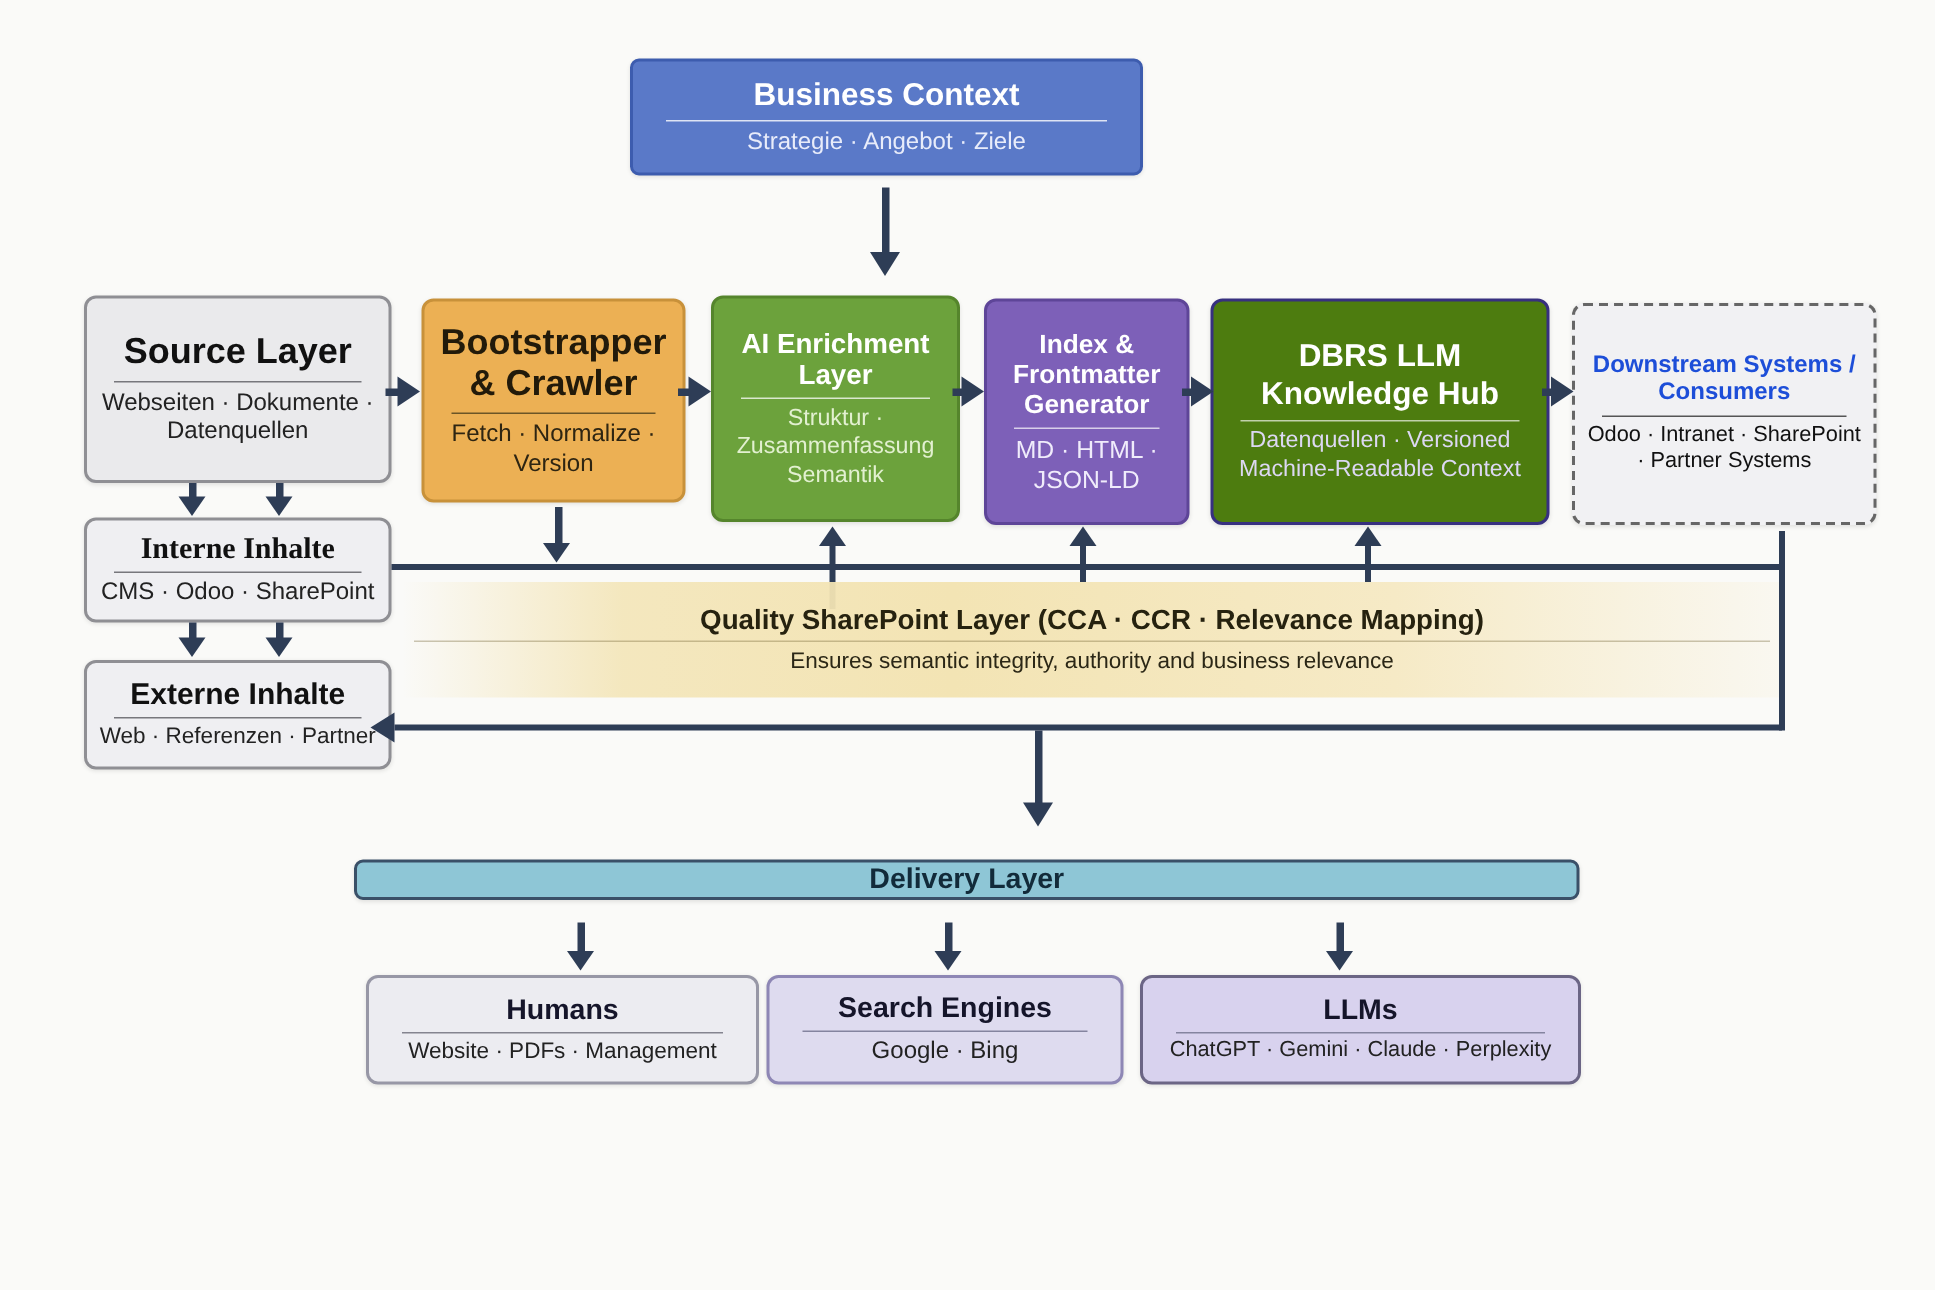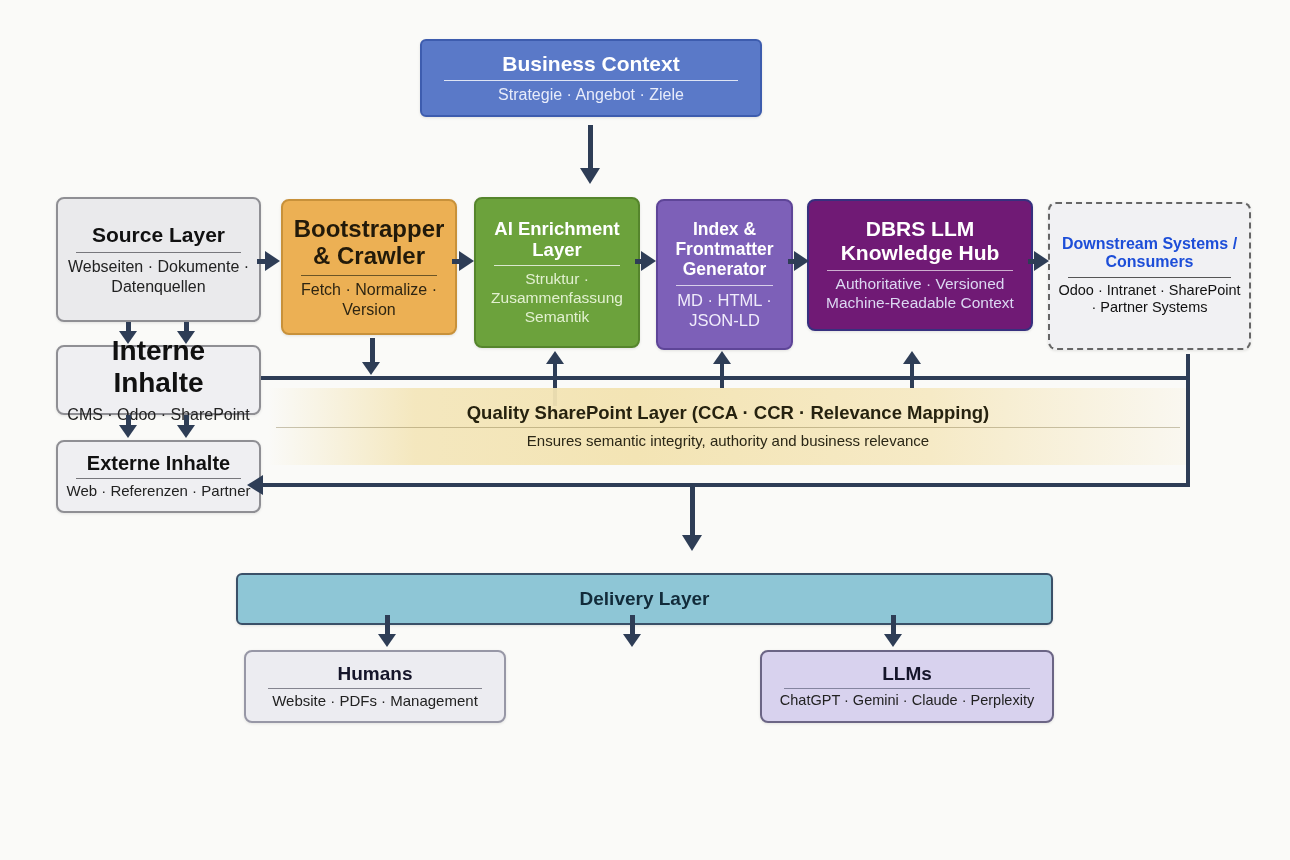--- a/index.html
+++ b/index.html
@@ -17,66 +17,66 @@
   .node .title{font-weight:bold;line-height:1.15;}
   .node .divider{align-self:stretch;height:1px;margin:5px 10px 4px 10px;}
   .node .subtitle{line-height:1.22;}
   
   #business{left:420px;top:39px;width:342px;height:78px;background:#5a79c8;border:2px solid #3d5cae;border-radius:6px;color:#fff;}
   #business .title{font-size:21px;}
   #business .divider{background:rgba(255,255,255,0.8);margin:4px 14px;}
   #business .subtitle{color:#e8ecfa;font-size:16px;}
 
   #source{left:56px;top:197px;width:205px;height:125px;background:#eaeaec;border:2px solid #8f8f94;}
-  #source .title{font-size:21px;color:#111;}
+  #source .title{font-size:24px;color:#111;}
   #source .divider{background:#77777c;}
   #source .subtitle{font-size:16px;color:#222;}
 
   #bootstrap{left:281px;top:199px;width:176px;height:136px;background:#ecb054;border:2px solid #c8913a;}
   #bootstrap .title{font-size:24px;color:#221a0a;}
   #bootstrap .divider{background:#6b5526;}
   #bootstrap .subtitle{font-size:16px;color:#2e2512;}
 
   #ai{left:474px;top:197px;width:166px;height:151px;background:#6ca23c;border:2px solid #55852c;color:#fff;}
   #ai .title{font-size:18.5px;}
   #ai .divider{background:rgba(255,255,255,0.75);}
   #ai .subtitle{font-size:15.5px;color:#e2f0d0;}
 
   #indexgen{left:656px;top:199px;width:137px;height:151px;background:#7d60b8;border:2px solid #5e4598;color:#fff;}
   #indexgen .title{font-size:17.5px;}
   #indexgen .divider{background:rgba(255,255,255,0.7);}
   #indexgen .subtitle{font-size:16.5px;color:#f0ecfb;}
 
-  #dbrs{left:807px;top:199px;width:226px;height:132px;background:#701a75;border:2px solid #37307f;color:#fff;}
+  #dbrs{left:807px;top:199px;width:226px;height:151px;background:#4d7c0f;border:2px solid #37307f;color:#fff;}
   #dbrs .title{font-size:21px;}
   #dbrs .divider{background:rgba(255,255,255,0.65);}
   #dbrs .subtitle{font-size:15.5px;color:#dcd8f2;}
 
   #downstream{left:1048px;top:202px;width:203px;height:148px;background:#f1f1f3;border:2px dashed #666;}
   #downstream .title{font-size:16px;color:#1d4ed8;}
   #downstream .divider{background:#555;}
   #downstream .subtitle{font-size:14.5px;color:#111;}
 
   #interne{left:56px;top:345px;width:205px;height:70px;background:#efeff2;border:2px solid #8f8f94;}
-  #interne .title{font-size:28px;color:#111;}
+  #interne .title{font-size:20px;color:#111;font-family:Liberation Serif, serif;}
   #interne .divider{background:#77777c;margin:3px 10px;}
   #interne .subtitle{font-size:16px;color:#222;}
 
   #externe{left:56px;top:440px;width:205px;height:73px;background:#efeff2;border:2px solid #8f8f94;}
   #externe .title{font-size:20px;color:#111;}
   #externe .divider{background:#77777c;margin:3px 10px;}
   #externe .subtitle{font-size:15px;color:#222;}
 
   #qm{left:268px;top:388px;width:920px;height:77px;border-radius:2px;box-shadow:none;
       background:linear-gradient(to right, rgba(243,228,180,0) 0%, rgba(243,228,180,0.85) 16%, #f3e4b4 40%, #f6eac6 72%, rgba(246,234,198,0.15) 100%);}
   #qm .title{font-size:18.5px;color:#26220f;}
   #qm .divider{background:rgba(110,95,45,0.35);margin:4px 0;}
   #qm .subtitle{font-size:15px;color:#2b2716;}
 
-  #delivery{left:236px;top:573px;width:817px;height:52px;background:#8ec6d6;border:2px solid #3a5068;border-radius:6px;}
+  #delivery{left:236px;top:573px;width:817px;height:27px;background:#8ec6d6;border:2px solid #3a5068;border-radius:6px;}
   #delivery .title{font-size:19px;color:#122b3a;}
 
   #humans{left:244px;top:650px;width:262px;height:73px;background:#ececf1;border:2px solid #9797a6;}
   #humans .title{font-size:19px;color:#15152a;}
   #humans .divider{background:#84848f;margin:3px 14px;}
   #humans .subtitle{font-size:15px;color:#222;}
 
   #search{left:511px;top:650px;width:238px;height:73px;background:#dedbef;border:2px solid #8e87b5;}
   #search .title{font-size:19px;color:#15152a;}
   #search .divider{background:#84849f;margin:3px 14px;}
@@ -130,21 +130,21 @@
 
   <div class="node" id="indexgen">
     <div class="title">Index &amp; Frontmatter Generator</div>
     <div class="divider"></div>
     <div class="subtitle">MD · HTML · JSON-LD</div>
   </div>
 
   <div class="node" id="dbrs">
     <div class="title">DBRS LLM Knowledge Hub</div>
     <div class="divider"></div>
-    <div class="subtitle">Authoritative · Versioned Machine-Readable Context</div>
+    <div class="subtitle">Datenquellen · Versioned Machine-Readable Context</div>
   </div>
 
   <div class="node" id="downstream">
     <div class="title">Downstream Systems / Consumers</div>
     <div class="divider"></div>
     <div class="subtitle">Odoo · Intranet · SharePoint · Partner Systems</div>
   </div>
 
   <div class="stem" style="left:257px;top:259px;width:10px;height:5px;"></div>
   <div class="head right" style="left:265px;top:251px;"></div>
@@ -218,20 +218,25 @@
   <div class="head down" style="left:623px;top:634px;"></div>
   <div class="stem" style="left:891px;top:615px;width:5px;height:21px;"></div>
   <div class="head down" style="left:884px;top:634px;"></div>
 
   <div class="node" id="humans">
     <div class="title">Humans</div>
     <div class="divider"></div>
     <div class="subtitle">Website · PDFs · Management</div>
   </div>
 
+  <div class="node" id="search">
+    <div class="title">Search Engines</div>
+    <div class="divider"></div>
+    <div class="subtitle">Google · Bing</div>
+  </div>
 
   <div class="node" id="llms">
     <div class="title">LLMs</div>
     <div class="divider"></div>
     <div class="subtitle">ChatGPT · Gemini · Claude · Perplexity</div>
   </div>
 
 </div>
 
 </body></html>

